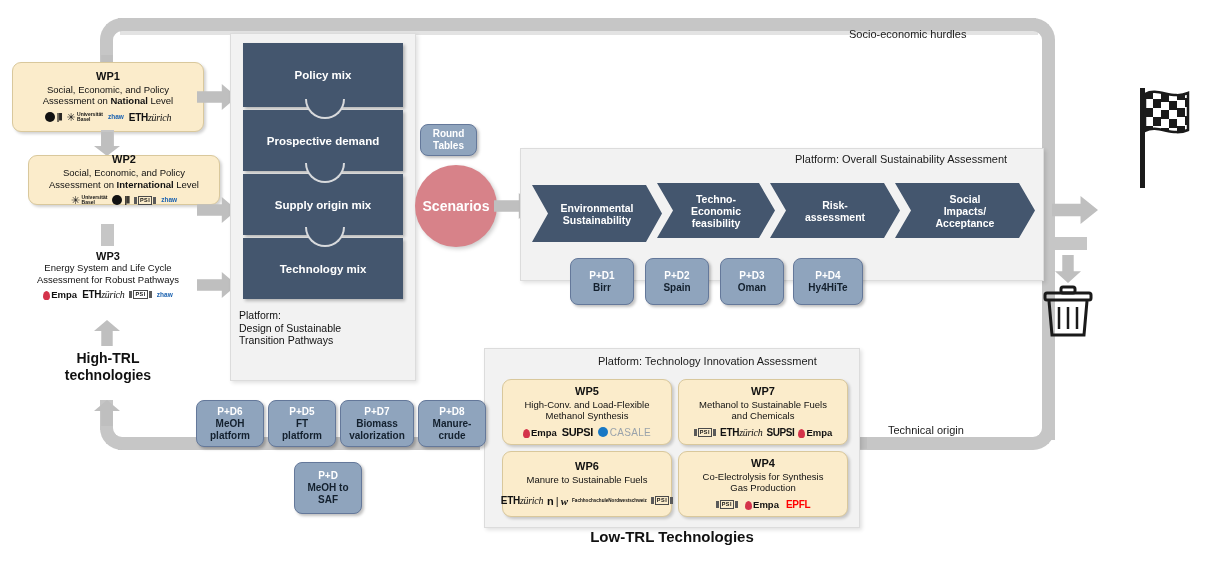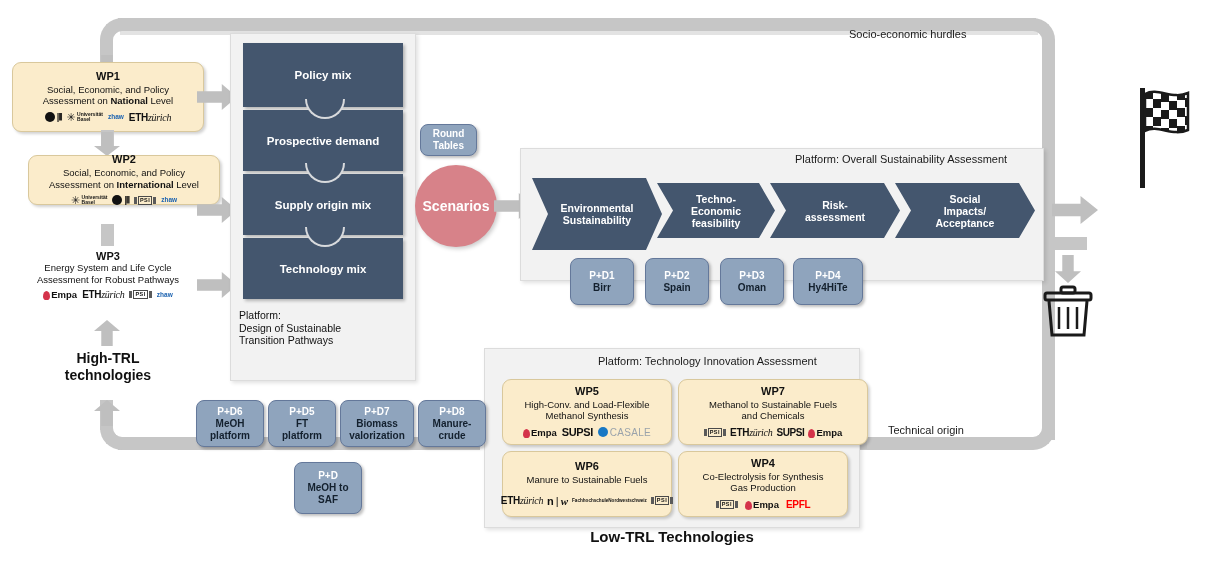--- a/index.html
+++ b/index.html
@@ -251,21 +251,21 @@
   </div>
   <div class="pill abs" style="left:420px;top:124px;width:57px;height:32px;">
     <span class="l1">Round</span>
     <span class="l1">Tables</span>
   </div>
   <div class="garrow abs ar-right" style="left:494px;top:193px;width:40px;height:26px;"></div>
 
   <div class="plat abs" style="left:520px;top:148px;width:524px;height:133px;"></div>
   <div class="abs plat-title" style="left:795px;top:153px;">Platform: Overall Sustainability Assessment</div>
 
-  <div class="chev abs first" style="left:532px;top:178px;width:130px;height:72px;">
+  <div class="chev abs first" style="left:532px;top:185px;width:130px;height:57px;">
     <span>
       <span>Environmental</span><br>
       <span>Sustainability</span>
     </span>
   </div>
   <div class="chev abs" style="left:657px;top:183px;width:118px;height:55px;">
     <span>
       <span>Techno-</span><br>
       <span>Economic</span><br>
       <span>feasibility</span>
@@ -361,21 +361,21 @@
           <span>Empa</span>
       </span>
       <span class="lg lg-supsi">SUPSI</span>
       <span class="lg lg-casale">
         <span class="dot"></span>
           <span>CASALE</span>
       </span>
     </div>
   </div>
 
-  <div class="wp abs" style="left:678px;top:379px;width:190px;height:66px;">
+  <div class="wp abs" style="left:678px;top:379px;width:170px;height:66px;border-radius:8px;">
     <div class="ttl">WP7</div>
     <div class="desc">
       <div>Methanol to Sustainable Fuels</div>
       <div>and Chemicals</div>
     </div>
     <div class="logos" style="gap:4px;">
       <span class="lg lg-psi">
         <span class="bar"></span>
           <span class="core">PSI</span>
           <span class="bar"></span>

